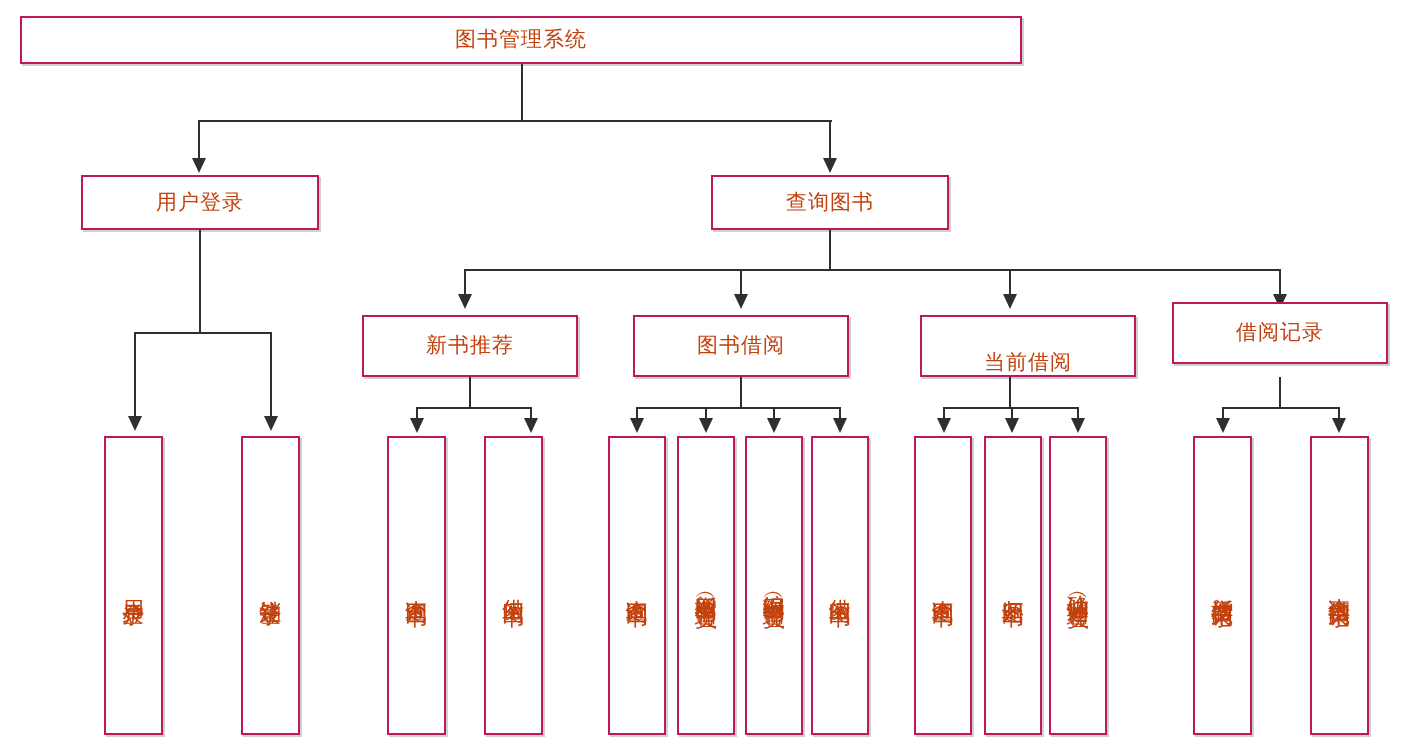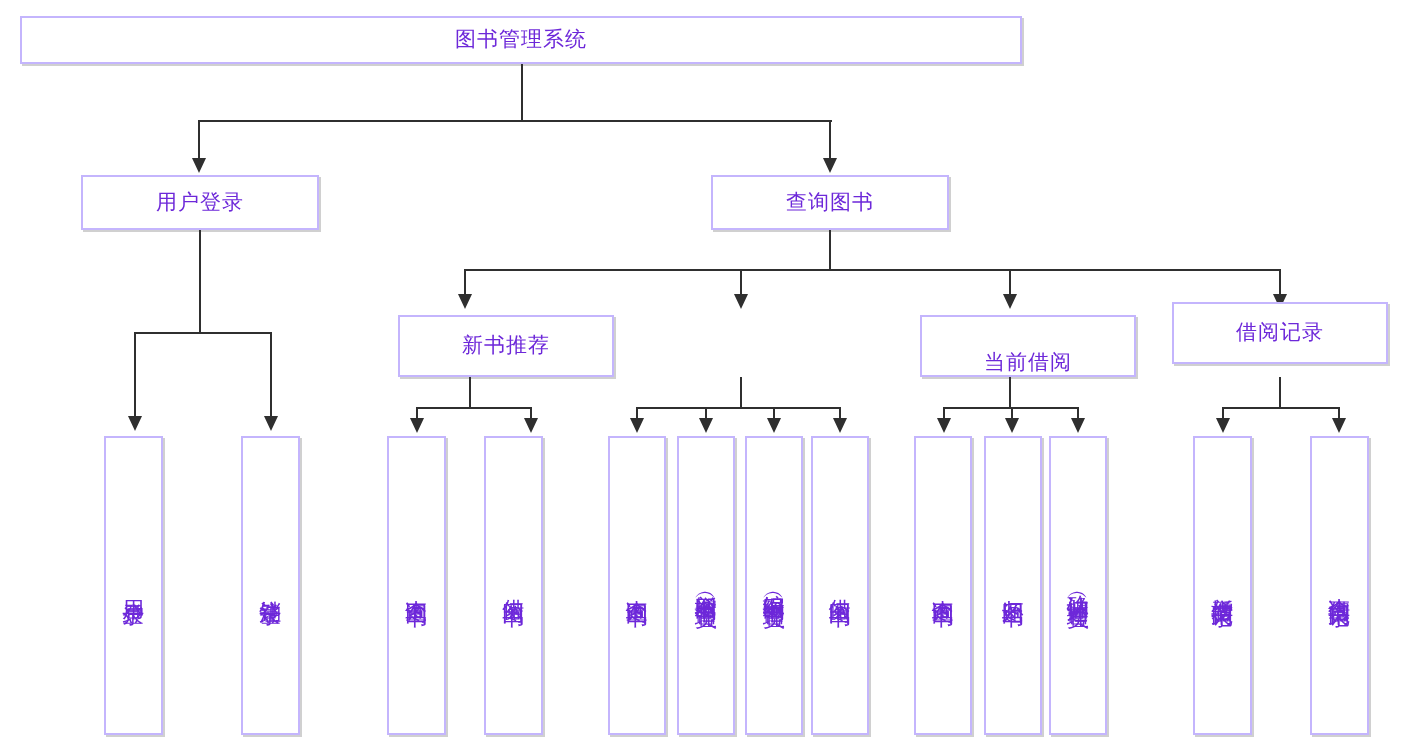--- a/index.html
+++ b/index.html
@@ -3,26 +3,26 @@
 <meta charset="utf-8">
 <style>
   html,body{margin:0;padding:0;background:#ffffff;}
   body{font-family:"DejaVu Sans","Liberation Sans",sans-serif;}
   #canvas{position:relative;width:1405px;height:747px;background:#ffffff;overflow:hidden;}
 
   .node{
     position:absolute;
     box-sizing:border-box;
     background:#ffffff;
-    border:2px solid #c4b5fd;
+    border:2px solid #be185d;
     box-shadow:2px 2px 0 rgba(120,120,120,0.35);
     display:flex;
     align-items:center;
     justify-content:center;
-    color:#6d28d9;
+    color:#c2410c;
   }
   .node.h{
     font-size:21px;
     line-height:1.2;
     letter-spacing:1px;
     white-space:nowrap;
   }
   .node.root{font-size:21px;}
   .node.v{
     writing-mode:vertical-rl;
@@ -103,22 +103,25 @@
 
   <div class="ln v" style="left:740px;top:269px;width:2px;height:27px;"></div>
   <div class="arw" style="left:734px;top:294px;"></div>
 
   <div class="ln v" style="left:1009px;top:269px;width:2px;height:27px;"></div>
   <div class="arw" style="left:1003px;top:294px;"></div>
 
   <div class="ln v" style="left:1279px;top:269px;width:2px;height:27px;"></div>
   <div class="arw" style="left:1273px;top:294px;"></div>
 
-  <div class="node h" style="left:362px;top:315px;width:216px;height:62px;margin-left:36px;">
+  <div class="node h" style="left:362px;top:315px;width:216px;height:62px;">
     <span>新书推荐</span>
+  </div>
+  <div class="node h" style="left:633px;top:315px;width:216px;height:62px;">
+    <span>图书借阅</span>
   </div>
   <div class="node h" style="left:920px;top:315px;width:216px;height:62px;align-items:flex-end;">
     <span>当前借阅</span>
   </div>
   <div class="node h" style="left:1172px;top:302px;width:216px;height:62px;">
     <span>借阅记录</span>
   </div>
 
   <div class="ln v" style="left:469px;top:377px;width:2px;height:32px;"></div>
   <div class="ln h" style="left:416px;top:407px;width:116px;height:2px;"></div>

